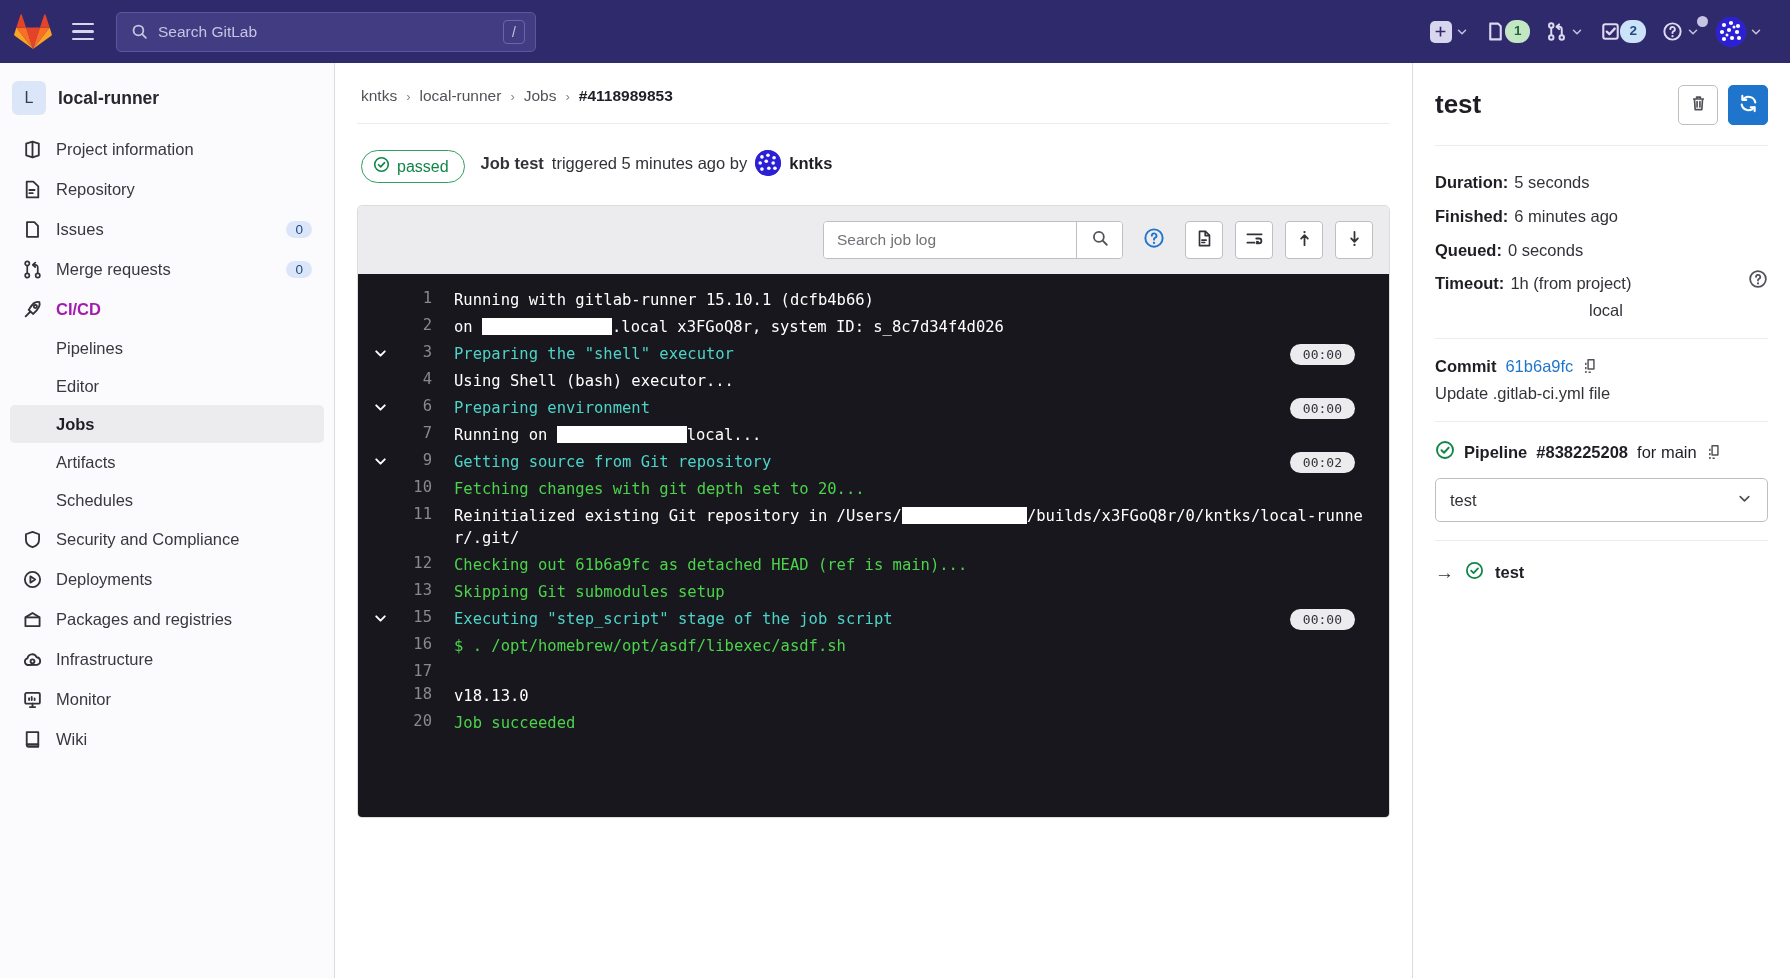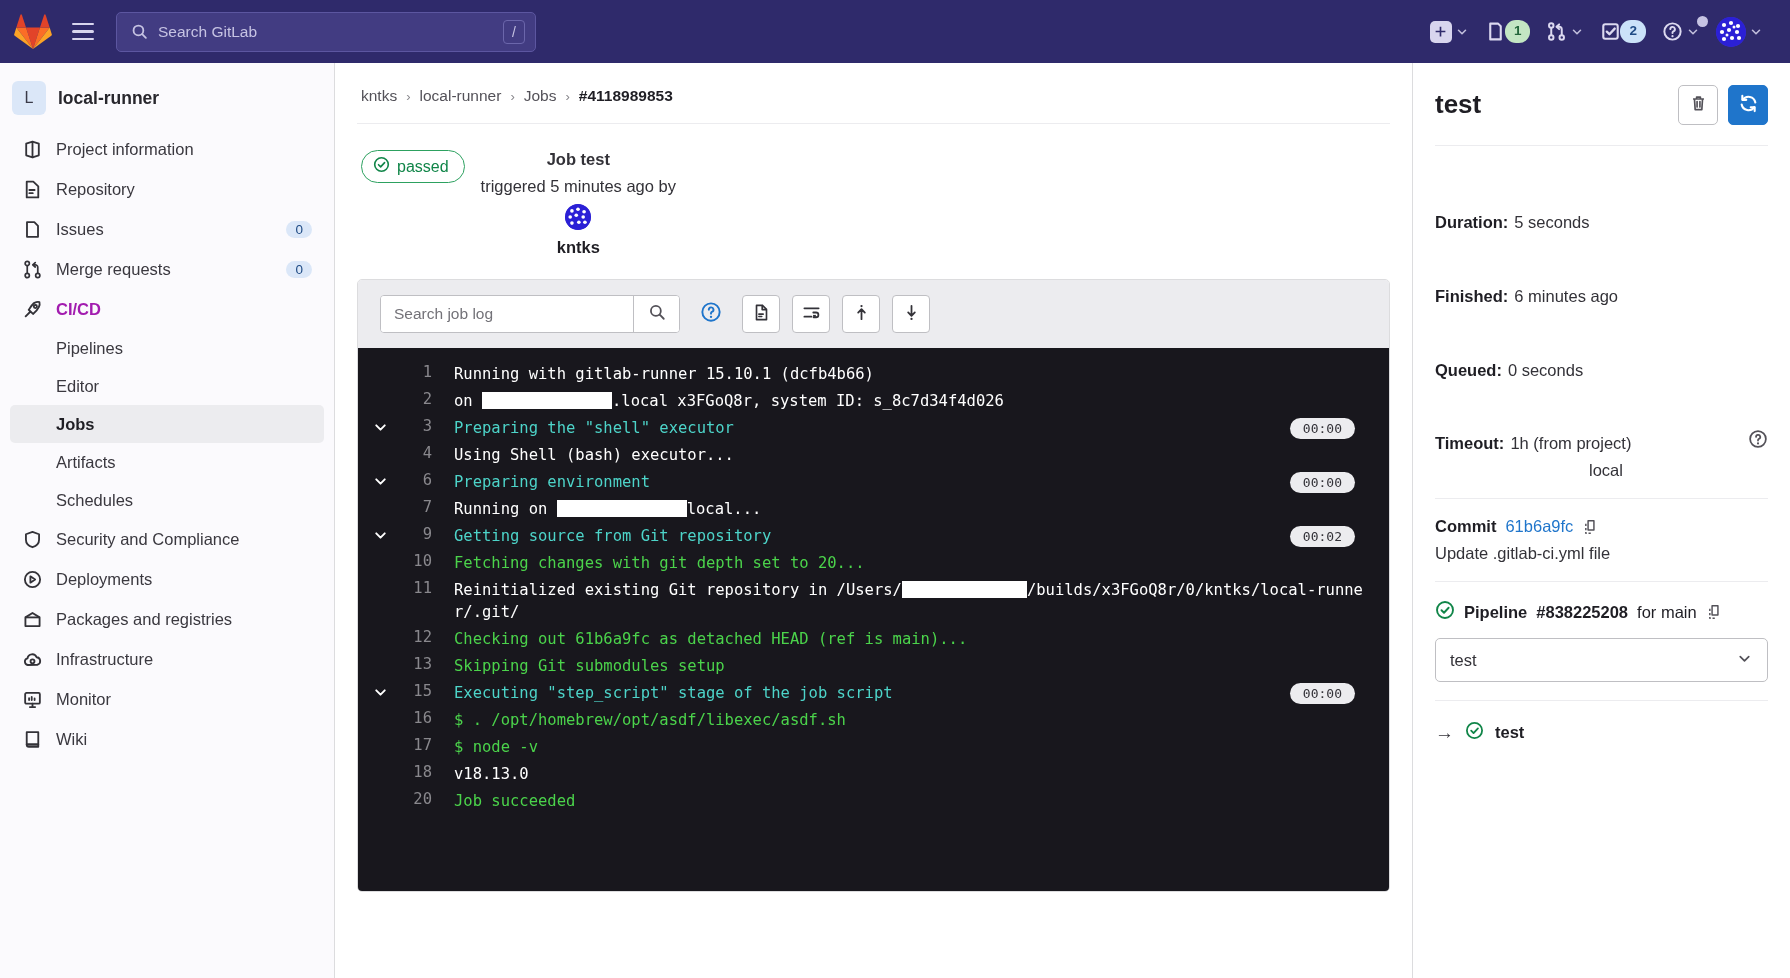--- a/index.html
+++ b/index.html
@@ -114,30 +114,30 @@
   .bc-sep { color: #89888d; font-size: 13px; }
   .bc-current { color: #1f1e24; font-weight: 700; }
 
   .job-head { display: flex; align-items: flex-start; gap: 16px; padding: 26px 0 22px 4px; }
   .status-badge {
     display: inline-flex; align-items: center; gap: 7px;
     border: 1px solid #2da160; color: #108548; background: #fff;
     border-radius: 18px; padding: 5px 15px 5px 11px; font-size: 16px;
   }
   .status-badge svg { flex: none; }
-  .job-sub { font-size: 16.5px; color: #333238; display: flex; align-items: center; gap: 8px; flex-direction: column; }
+  .job-sub { font-size: 16.5px; color: #333238; display: flex; align-items: center; gap: 8px; }
   .job-sub b { font-weight: 700; }
   .mini-avatar { width: 26px; height: 26px; border-radius: 50%; background: #3b2fd4; overflow: hidden; flex: none; }
   .author { font-weight: 700; color: #1f1e24; cursor: pointer; }
 
   
   .log-panel { border: 1px solid #dcdcde; border-radius: 5px; overflow: hidden; }
   .log-toolbar {
     background: #ececef; height: 68px; display: flex; align-items: center;
-    gap: 12px; padding: 0 22px;
+    justify-content: flex-end; gap: 12px; padding: 0 16px;
   }
   .log-search {
     width: 300px; height: 38px; display: flex; background: #fff;
     border: 1px solid #bfbfc3; border-radius: 4px; overflow: hidden;
   }
   .log-search input {
     flex: 1; border: none; outline: none; padding: 0 13px;
     font-size: 15.5px; font-family: "Liberation Sans", sans-serif; color: #333238;
   }
   .log-search input::placeholder { color: #737278; }
@@ -186,27 +186,27 @@
   .rs-head { display: flex; align-items: flex-start; gap: 10px; padding-bottom: 20px; }
   .rs-title { font-size: 26px; font-weight: 700; color: #1f1e24; flex: 1; padding-top: 4px; }
   .rbtn {
     width: 40px; height: 40px; border-radius: 5px; display: flex;
     align-items: center; justify-content: center; cursor: pointer; flex: none;
   }
   .rbtn.ghost { border: 1px solid #bfbfc3; background: #fff; color: #535158; }
   .rbtn.primary { background: #1f75cb; color: #fff; border: 1px solid #1f75cb; }
 
   .rs-sec { border-top: 1px solid #ececef; padding: 18px 0; }
-  .rs-row { font-size: 16.5px; color: #333238; line-height: 2.05; display: flex; align-items: baseline; margin-top: 40px; }
+  .rs-row { font-size: 16.5px; color: #333238; line-height: 2.05; display: flex; align-items: baseline; }
   .rs-row b { font-weight: 700; color: #1f1e24; margin-right: 6px; }
   .rs-row .q-help { margin-left: auto; color: #535158; cursor: pointer; align-self: center; }
   .runner-sub { font-size: 16.5px; color: #333238; display: flex; gap: 2px; padding-left: 2px; }
   .runner-sub .redact2 { display: inline-block; width: 150px; }
 
-  .commit-row { font-size: 16.5px; display: flex; align-items: center; gap: 9px; }
+  .commit-row { font-size: 16.5px; display: flex; gap: 9px; }
   .commit-row b { font-weight: 700; color: #1f1e24; }
   .commit-sha { color: #1f75cb; cursor: pointer; }
   .copy-ico { color: #535158; cursor: pointer; display: flex; }
   .commit-msg { font-size: 16.5px; color: #333238; padding-top: 8px; }
 
   .pipe-row { display: flex; align-items: center; gap: 9px; font-size: 16.5px; color: #1f1e24; }
   .pipe-row b { font-weight: 700; }
   .pipe-row .pnum { font-weight: 700; }
   .stage-select {
     margin-top: 14px; width: 100%; height: 44px;
@@ -658,21 +658,20 @@
               <span class="dur">00:00</span>
             </div>
             <div class="log-line">
               <span class="arrow empty"></span>
               <span class="lnum">16</span>
               <span class="ltext green">$ . /opt/homebrew/opt/asdf/libexec/asdf.sh</span>
             </div>
             <div class="log-line">
               <span class="arrow empty"></span>
               <span class="lnum">17</span>
-              <span class="ltext green">$ node -v</span>
             </div>
             <div class="log-line">
               <span class="arrow empty"></span>
               <span class="lnum">18</span>
               <span class="ltext">v18.13.0</span>
             </div>
             <div class="log-line">
               <span class="arrow empty"></span>
               <span class="lnum">20</span>
               <span class="ltext green">Job succeeded</span>

